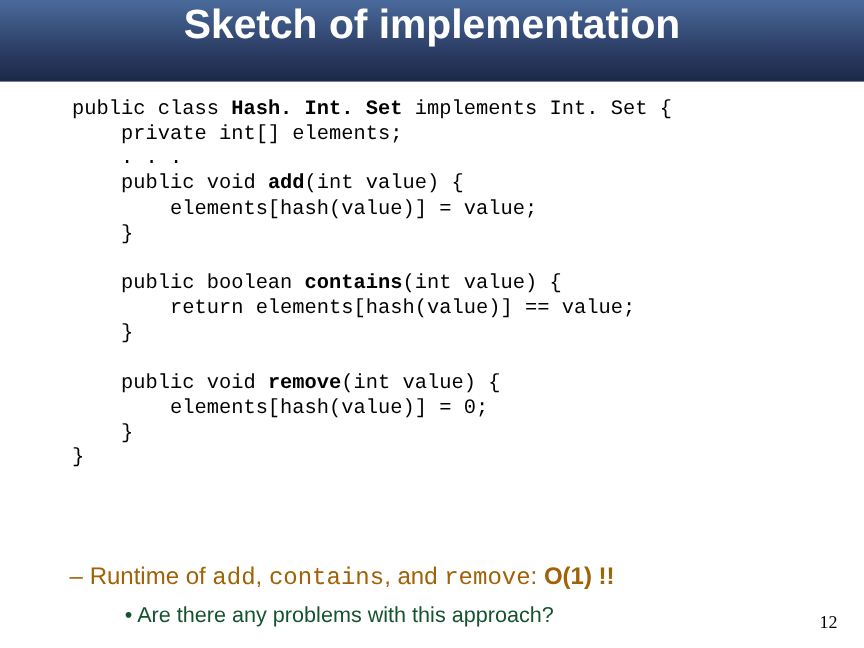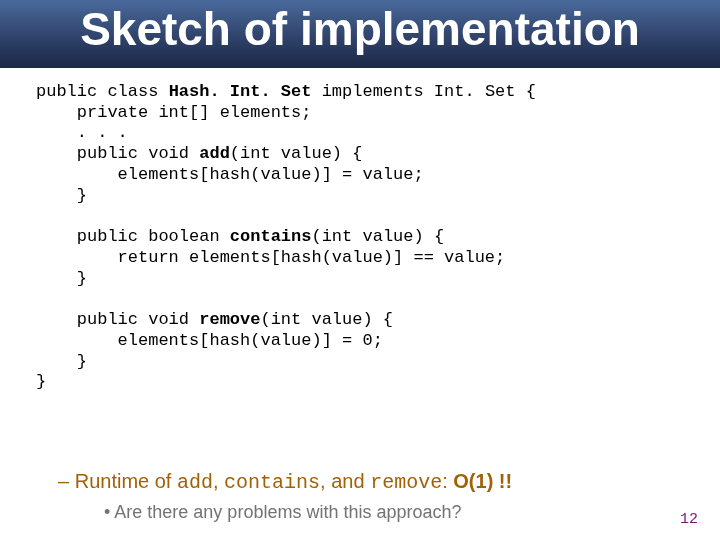--- a/index.html
+++ b/index.html
@@ -26,26 +26,26 @@
     background: linear-gradient(#4a6a9c 0%, #2d3f66 60%, #1b2746 100%);
   }
   .title-text {
     position: absolute;
     left: 0;
     width: 100%;
     top: 2px;
     text-align: center;
     font-family: Verdana, Arial, sans-serif;
     font-weight: bold;
-    font-size: 46px;
+    font-size: 34px;
     color: #fff;
   }
   .content {
     position: absolute;
-    left: 36px;
+    left: 60px;
     top: 82px;
     right: 40px;
   }
   pre.code {
     margin: 0;
     font-family: "Courier New", Courier, monospace;
     font-size: 17px;
     line-height: 1.22;
     color: #000;
     white-space: pre;
@@ -66,29 +66,29 @@
   }
   .note .boldO {
     font-weight: bold;
   }
   .subnote {
     position: absolute;
     left: 104px;
     top: 502px;
     font-family: Verdana, Arial, sans-serif;
     font-size: 18px;
-    color: #737373;
+    color: #14532d;
   }
   .pagenum {
     position: absolute;
     right: 22px;
     bottom: 12px;
-    font-family: Liberation Mono, monospace;
+    font-family: Liberation Serif, serif;
     font-size: 15px;
-    color: #701a75;
+    color: #000000;
   }
 </style>
 </head>
 <body>
 
 <div class="slide">
 
   <div class="title-band"></div>
   <div class="title-text">Sketch of implementation</div>
 

